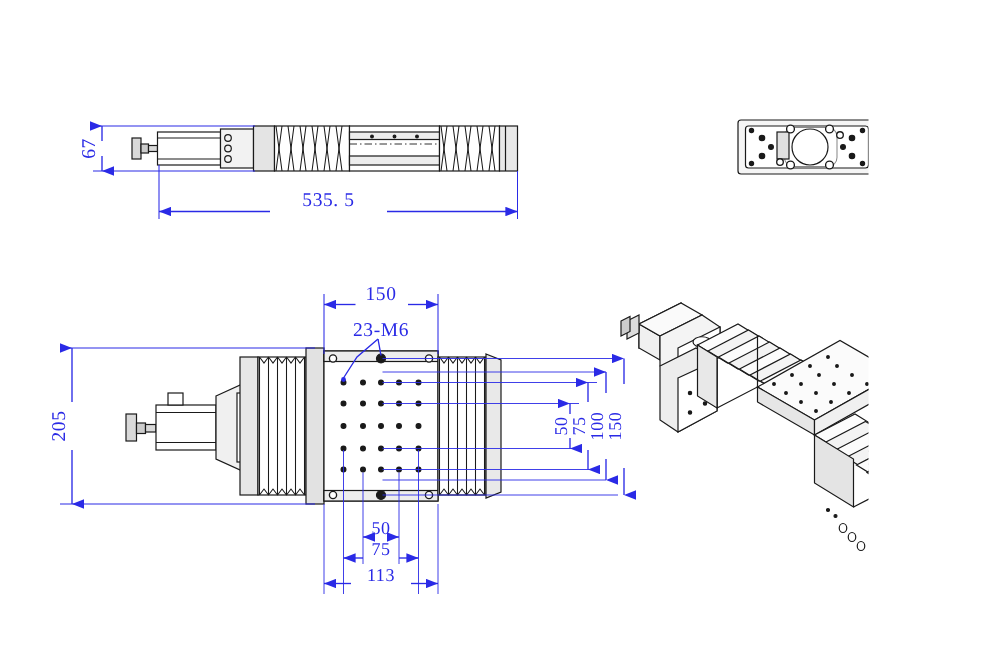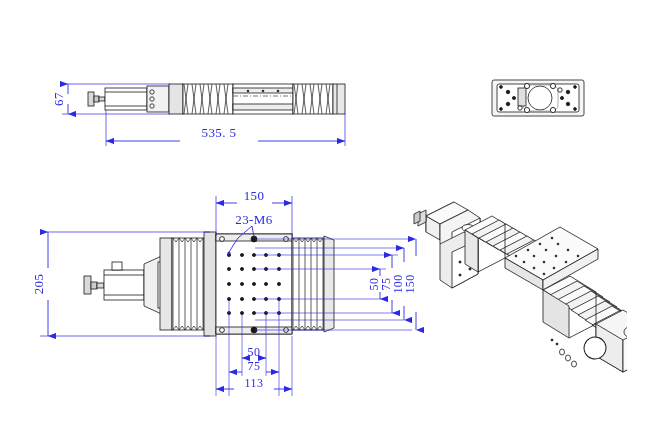--- a/index.html
+++ b/index.html
@@ -1,20 +1,19 @@
 <!DOCTYPE html>
 <html><head>
 <meta charset="utf-8">
 <style>
   html,body{margin:0;padding:0;background:#ffffff;}
   #root{
     position:relative;width:579px;height:434px;
     background:#ffffff;overflow:hidden;
     font-family:"Liberation Serif", serif;
-    padding-left:48px;
   }
   #root svg{position:absolute;left:0;top:0;}
   .dimtext{
     fill:#2a2ae6;
     font-family:"Liberation Serif", serif;
     font-size:13px;
     letter-spacing:0.4px;
   }
   .dimtext.small{font-size:12px;}
 </style>

